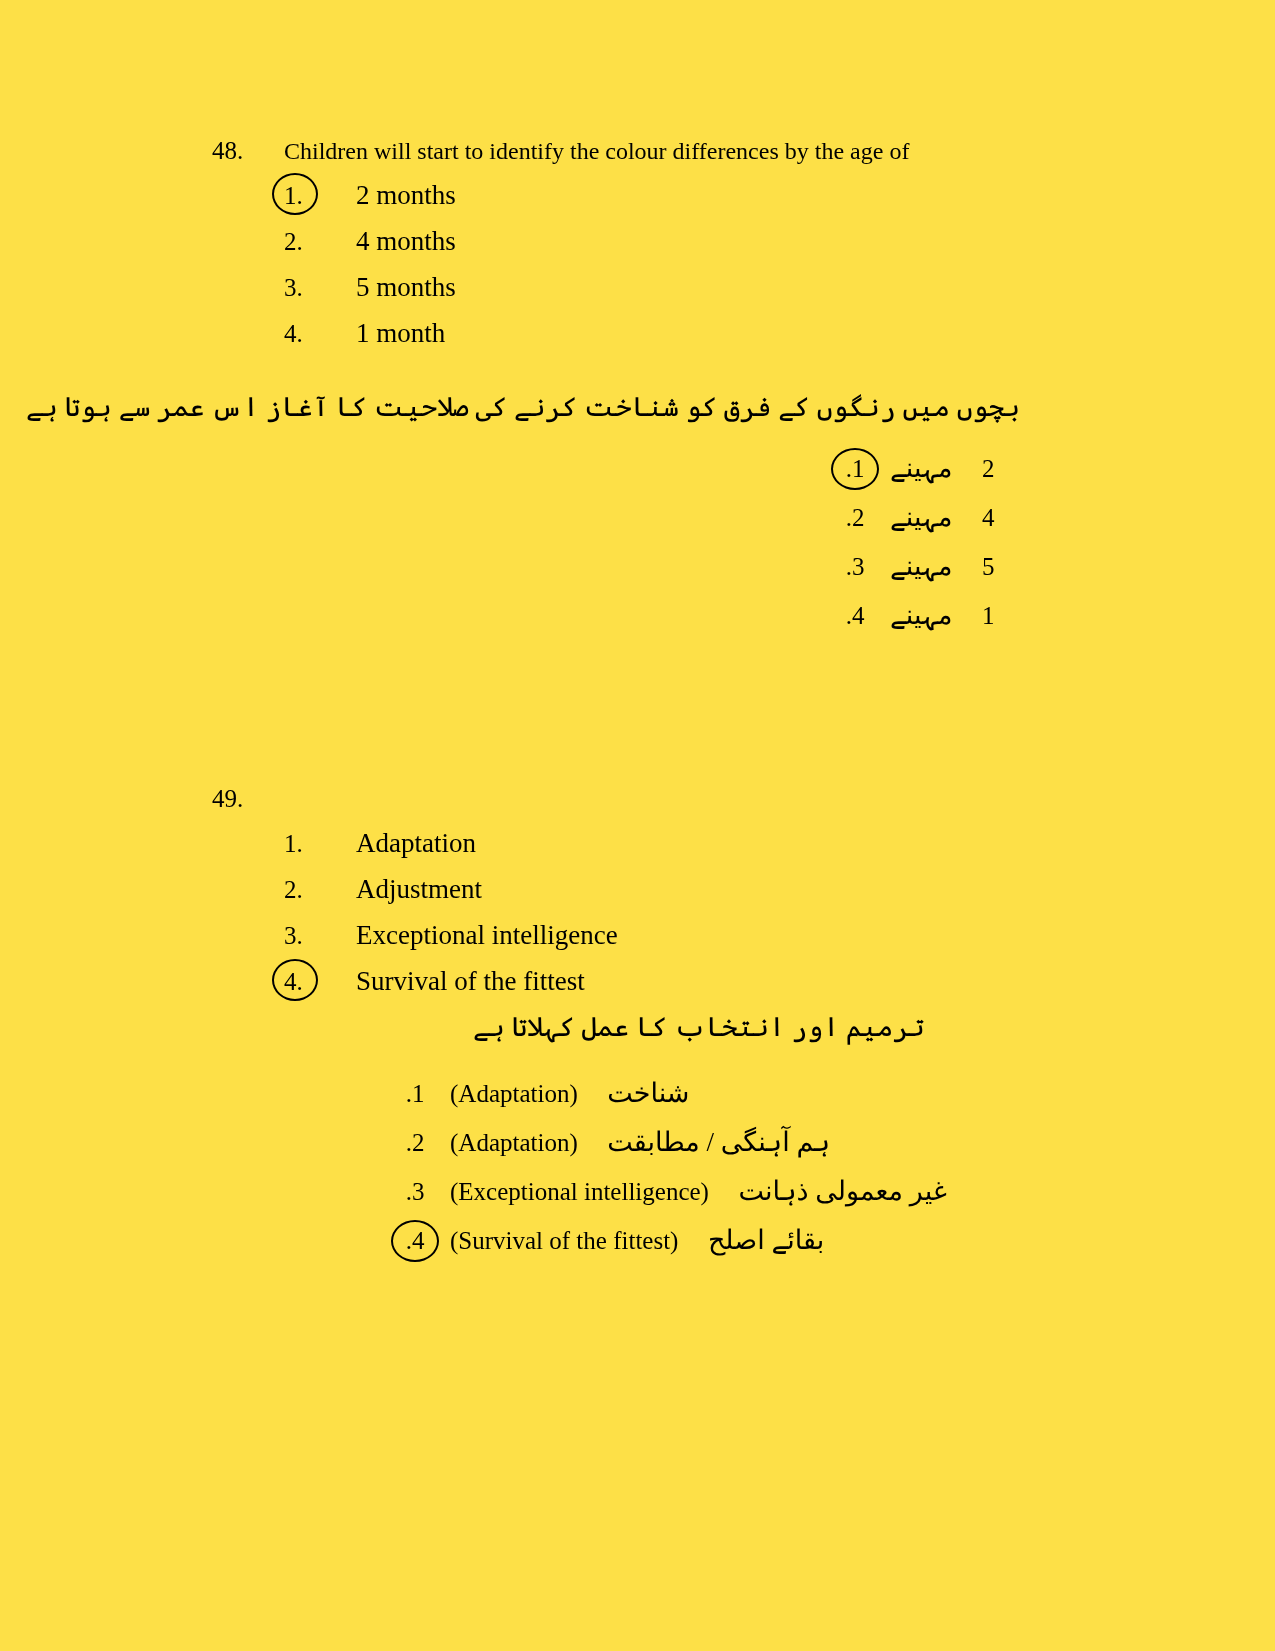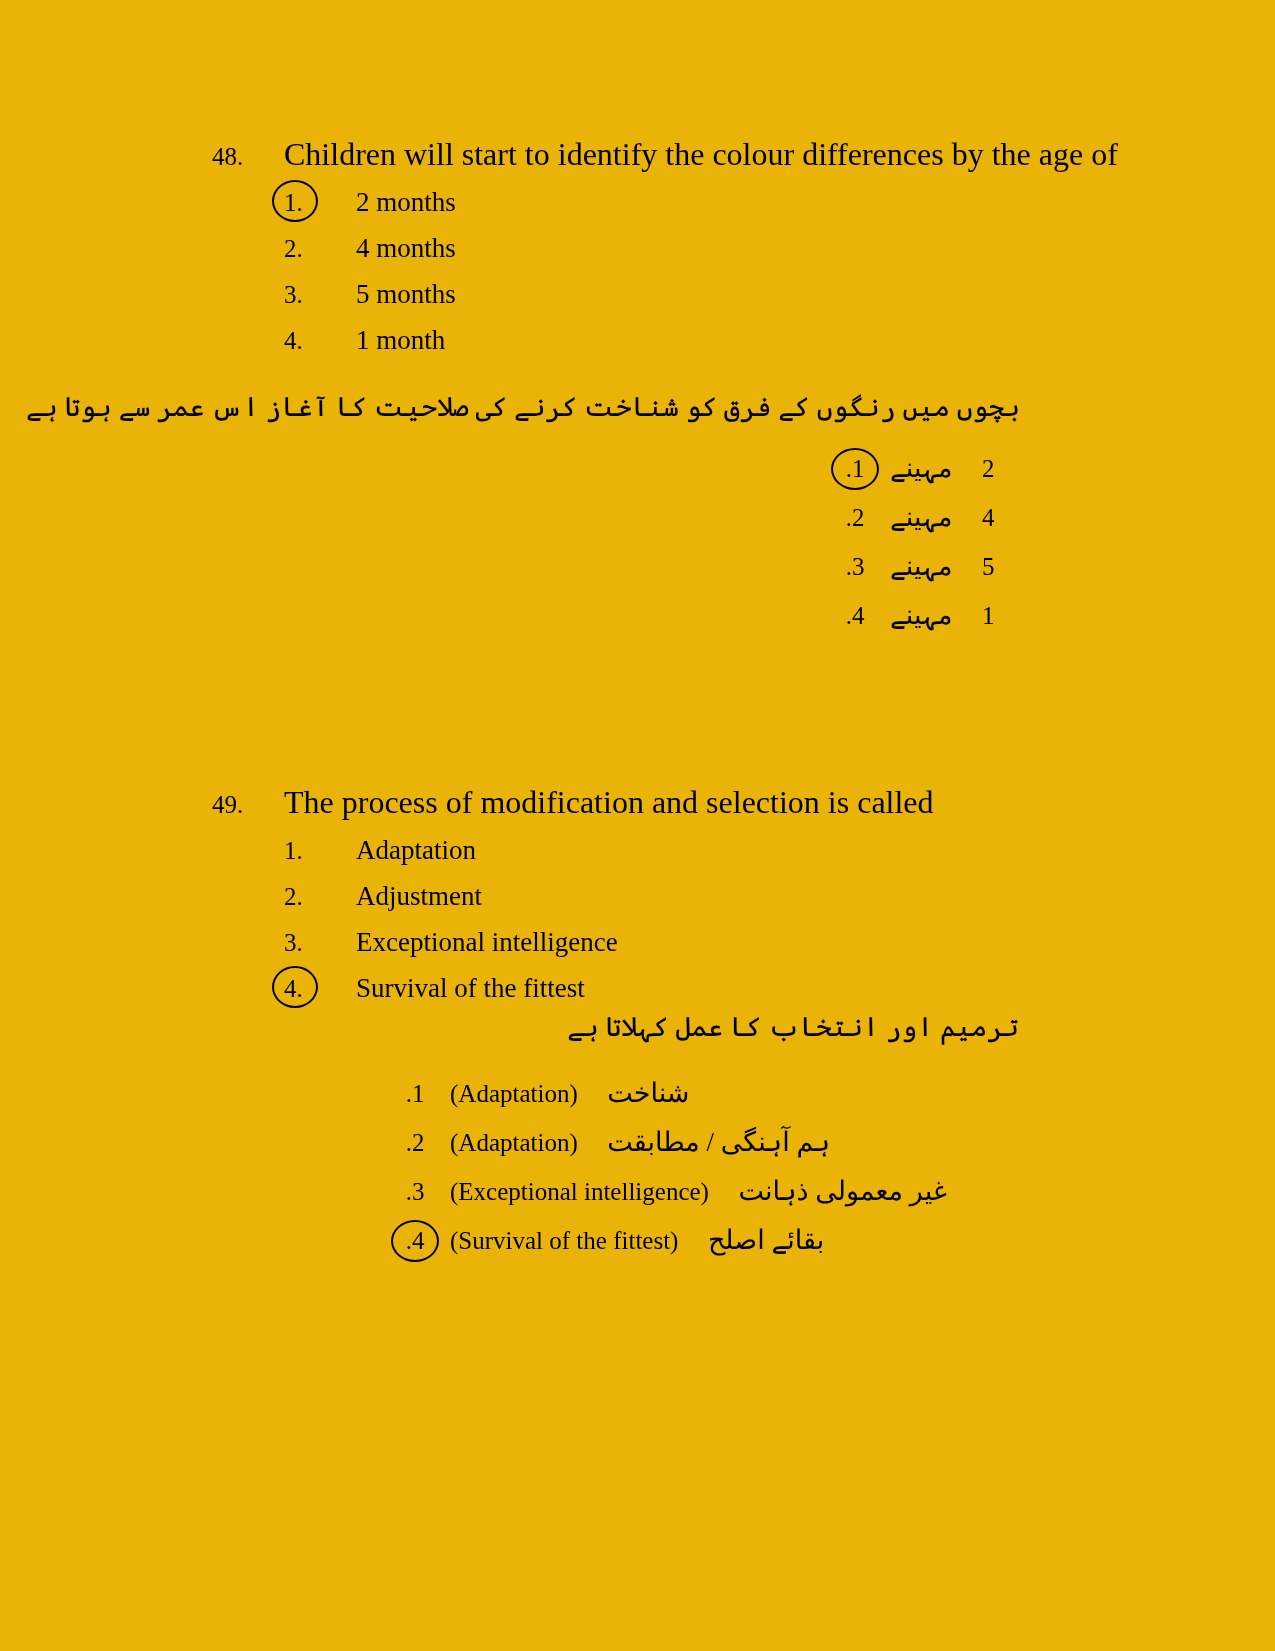--- a/index.html
+++ b/index.html
@@ -12,38 +12,38 @@
     height: 1651px;
     position: relative;
     font-family: "Liberation Serif", "DejaVu Serif", serif;
     color: #000000;
     overflow: hidden;
   }
 
   .page {
     position: absolute;
     inset: 0;
-    background: #eab308;
+    background: #fde047;
   }
 
   
   .q-block { position: absolute; }
 
   .q-head {
     display: flex;
     align-items: baseline;
   }
   .q-num {
     width: 72px;
     font-size: 25px;
     line-height: 1;
     flex: 0 0 auto;
   }
   .q-text {
-    font-size: 32px;
+    font-size: 24px;
     line-height: 1;
     white-space: nowrap;
   }
 
   .opt-row {
     display: flex;
     align-items: baseline;
     margin-top: 19px;
     padding-left: 72px;
   }
@@ -76,21 +76,21 @@
   .urdu-block {
     position: absolute;
     direction: rtl;
     text-align: right;
     font-family: "Liberation Serif", "DejaVu Serif", serif;
   }
   .urdu-q {
     font-size: 27px;
     line-height: 1.45;
     direction: rtl;
-    text-align: right;
+    text-align: center;
     white-space: nowrap;
   }
   .urdu-opt {
     display: flex;
     flex-direction: row-reverse;
     align-items: baseline;
     justify-content: flex-start;
     margin-top: 22px;
     direction: rtl;
   }
@@ -204,21 +204,20 @@
         <span class="lat">1</span>
         <span class="num-gap"></span>
         <span>مہینے</span>
       </span>
     </div>
   </div>
 
   <div class="q-block" style="left:212px; top:762px;margin-top:24px;">
     <div class="q-head">
       <span class="q-num">49.</span>
-      <span class="q-text">The process of modification and selection is called</span>
     </div>
 
     <div class="opt-row">
       <span class="opt-marker">1.</span>
       <span class="opt-label">Adaptation</span>
     </div>
 
     <div class="opt-row">
       <span class="opt-marker">2.</span>
       <span class="opt-label">Adjustment</span>

